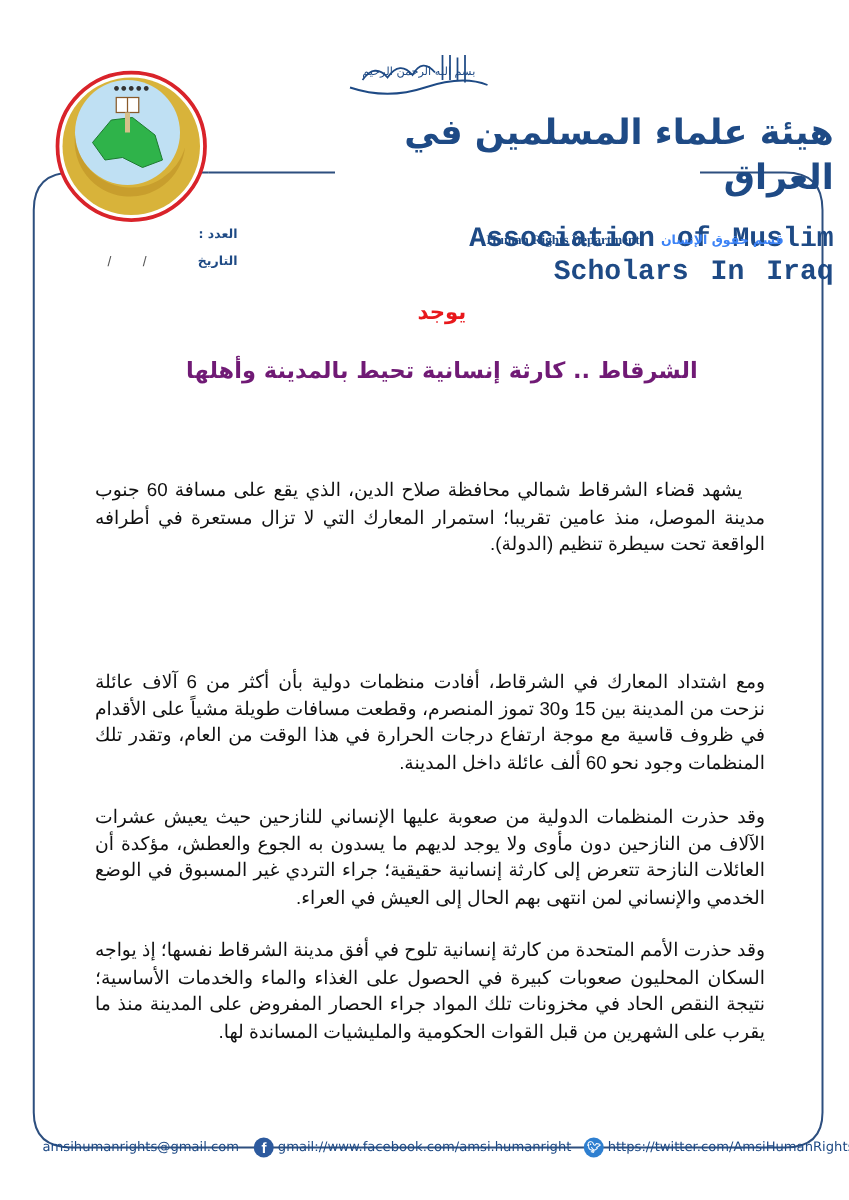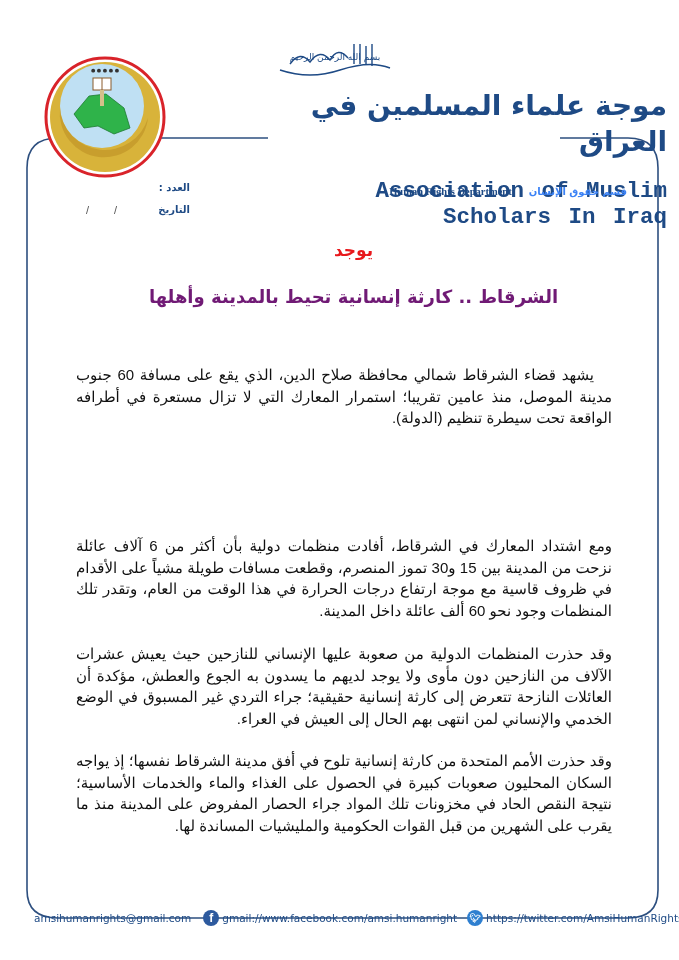--- a/index.html
+++ b/index.html
@@ -37,21 +37,21 @@
 
   
   .doc-kind { position: absolute; left: 0; right: 0; top: 240px; text-align: center; direction: rtl;
               font-family: "DejaVu Sans", sans-serif; font-weight: bold; font-size: 17px; color: #e8181c; }
   .doc-title { position: absolute; left: 0; right: 0; top: 286px; text-align: center; direction: rtl;
                font-family: "DejaVu Sans", sans-serif; font-weight: bold; font-size: 18px; color: #701a75; }
 
   
   .body { position: absolute; left: 76px; width: 536px; direction: rtl; text-align: justify;
           font-family: "Liberation Sans", sans-serif; font-size: 15px; line-height: 21.5px; color: #111; }
-  .body.p1 { top: 364px; text-indent: 18px; }
+  .body.p1 { top: 382px; text-indent: 18px; }
   .body.p2 { top: 449px; }
   .body.p3 { top: 535px; }
   .body.p4 { top: 643px; }
   .body.p5 { top: 750px; }
 
   
   .footer { position: absolute; left: 34px; top: 908px; width: 620px; height: 20px;
             font-family: "DejaVu Sans", sans-serif; font-size: 10.5px; color: #1e4a85;
             display: flex; align-items: center; white-space: nowrap; }
   .footer .email { margin-right: 12px; }
@@ -82,21 +82,21 @@
     <rect x="56" y="34" width="4" height="16" fill="#d6c08a"></rect>
     <text x="61" y="16" font-size="5" text-anchor="middle" fill="#333" font-family="DejaVu Sans, sans-serif">● ● ● ● ●</text>
   </svg>
 
   <svg class="basmala" viewBox="0 0 130 42">
     <path d="M 10 30 Q 40 40 70 30 Q 100 20 120 28" fill="none" stroke="#1e4a85" stroke-width="1.5"></path>
     <path d="M 20 24 Q 30 10 40 22 Q 50 8 60 20 Q 68 6 78 18 M 84 4 L 84 24 M 90 4 L 90 24 M 96 6 L 96 24 M 102 4 L 102 26" fill="none" stroke="#1e4a85" stroke-width="1.4"></path>
     <text x="65" y="20" text-anchor="middle" font-size="9" fill="#1e4a85" font-family="DejaVu Sans, sans-serif" direction="rtl">بسم الله الرحمن الرحيم</text>
   </svg>
 
-  <div class="org-ar">موجة علماء المسلمين في العراق</div>
+  <div class="org-ar">هيئة علماء المسلمين في العراق</div>
   <div class="org-en">Association of Muslim Scholars In Iraq</div>
   <div class="dept">
     <span class="dept-en">Human Rights Department</span>
     <span class="dept-ar">قسم حقوق الإنسان</span>
   </div>
 
   <div class="meta num">العدد :</div>
   <div class="meta date">التاريخ</div>
   <div class="date-slashes">/      /</div>
 

